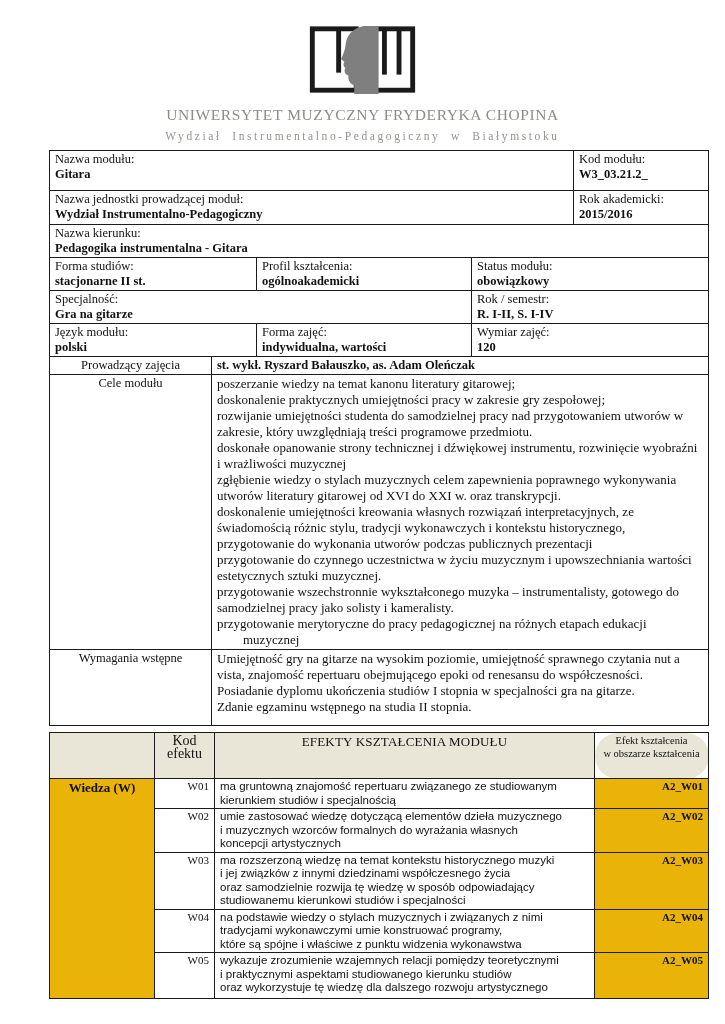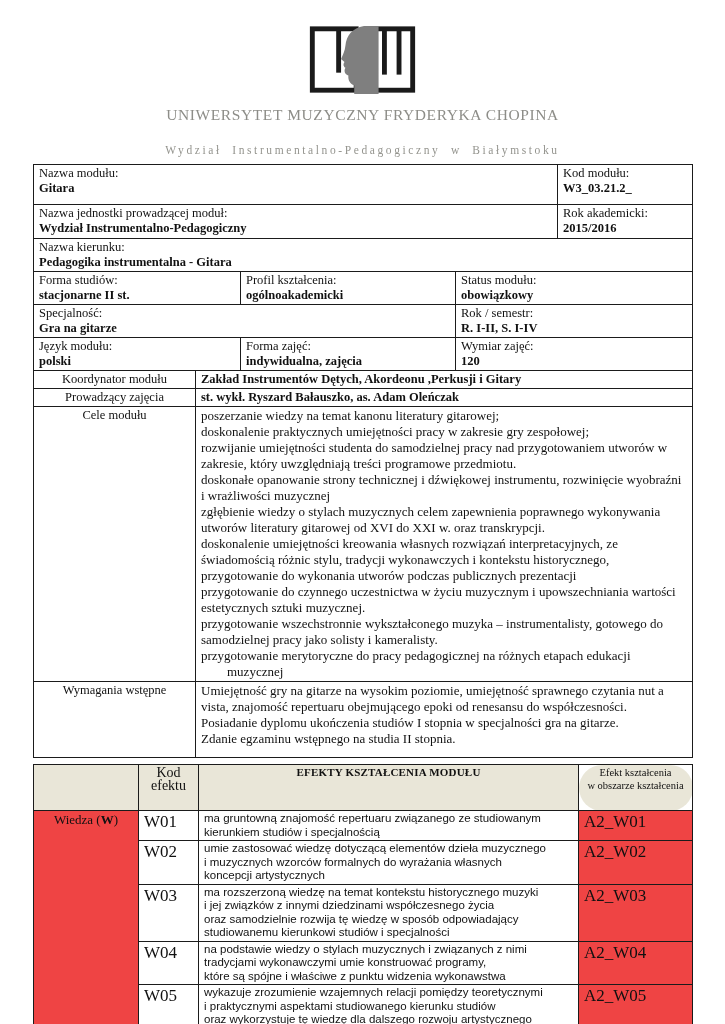--- a/index.html
+++ b/index.html
@@ -2,40 +2,40 @@
 <html><head>
 <meta charset="utf-8">
 <style>
   html,body{margin:0;padding:0;background:#fff;}
   .page{position:relative;width:725px;height:1024px;background:#ffffff;overflow:hidden;
         font-family:"Liberation Serif", serif;color:#111;}
   
   .doc-header{text-align:center;padding-top:22px;}
   .logo{display:inline-block;width:125px;height:76px;}
   .uni-name{margin-top:4px;font-size:15.5px;letter-spacing:0.6px;color:#8d8d88;}
-  .faculty{margin-top:20px;font-size:11.5px;letter-spacing:2.6px;word-spacing:5px;color:#94948e;}
+  .faculty{margin-top:6px;font-size:11.5px;letter-spacing:2.6px;word-spacing:5px;color:#94948e;}
   
-  table.doc{border-collapse:collapse;table-layout:fixed;margin-left:33px;width:659px;}
+  table.doc{border-collapse:collapse;table-layout:fixed;margin-left:49px;width:659px;}
   table.doc td{border:1px solid #1b1b1b;padding:1px 5px;vertical-align:top;overflow:hidden;}
   .lab{font-size:12.5px;line-height:15px;}
   .val{font-size:12.5px;line-height:15px;font-weight:bold;}
   td.cntr{text-align:center;vertical-align:middle;font-size:12.5px;}
   td.vmid{vertical-align:middle;}
   .longtxt{font-size:13px;line-height:16px;white-space:pre-line;}
   .mainTable{margin-top:8px;}
   
   .fxTable{margin-top:6px;}
   .fx-hd{background:#e9e6d8;text-align:center;vertical-align:middle;}
   .fx-hd-code{font-size:14px;white-space:pre-line;line-height:13px;}
-  .fx-hd-title{font-size:11px;font-weight:bold;letter-spacing:0.2px;}
+  .fx-hd-title{font-size:13px;font-weight:normal;letter-spacing:0.2px;}
   .fx-hd-area{font-size:10.5px;white-space:pre-line;line-height:13px;border-radius:23px;}
-  .gray{background:#ef4444;}
+  .gray{background:#eab308;font-weight:bold;}
   td.fx-txt{font-family:"Liberation Sans", sans-serif;font-size:11.5px;line-height:13.5px;
             white-space:pre-line;vertical-align:middle;padding:1px 6px;}
-  td.fx-code{text-align:left;vertical-align:middle;font-size:17px;}
+  td.fx-code{text-align:right;vertical-align:middle;font-size:11px;}
   td.catcell{text-align:center;vertical-align:middle;font-size:13px;}
 </style>
 </head>
 <body>
 
 <div class="page">
 
   <div class="doc-header">
     <svg class="logo" viewBox="0 0 125 78" xmlns="http://www.w3.org/2000/svg">
       <rect x="11" y="7" width="45" height="63" fill="none" stroke="#1a1a1a" stroke-width="5"></rect>
@@ -108,31 +108,25 @@
         <div class="val">R. I-II, S. I-IV</div>
       </td>
     </tr>
     <tr style="height:31px">
       <td colspan="2">
         <div class="lab">Język modułu:</div>
         <div class="val">polski</div>
       </td>
       <td>
         <div class="lab">Forma zajęć:</div>
-        <div class="val">indywidualna, zajęcia</div>
+        <div class="val">indywidualna, wartości</div>
       </td>
       <td colspan="2">
         <div class="lab">Wymiar zajęć:</div>
         <div class="val">120</div>
-      </td>
-    </tr>
-    <tr style="height:18px">
-      <td class="cntr">Koordynator modułu</td>
-      <td colspan="4" class="vmid">
-        <div class="val">Zakład Instrumentów Dętych, Akordeonu ,Perkusji i Gitary</div>
       </td>
     </tr>
     <tr style="height:18px">
       <td class="cntr">Prowadzący zajęcia</td>
       <td colspan="4" class="vmid">
         <div class="val">st. wykł. Ryszard Bałauszko, as. Adam Oleńczak</div>
       </td>
     </tr>
     <tr style="height:272px">
       <td class="cntr">Cele modułu</td>

